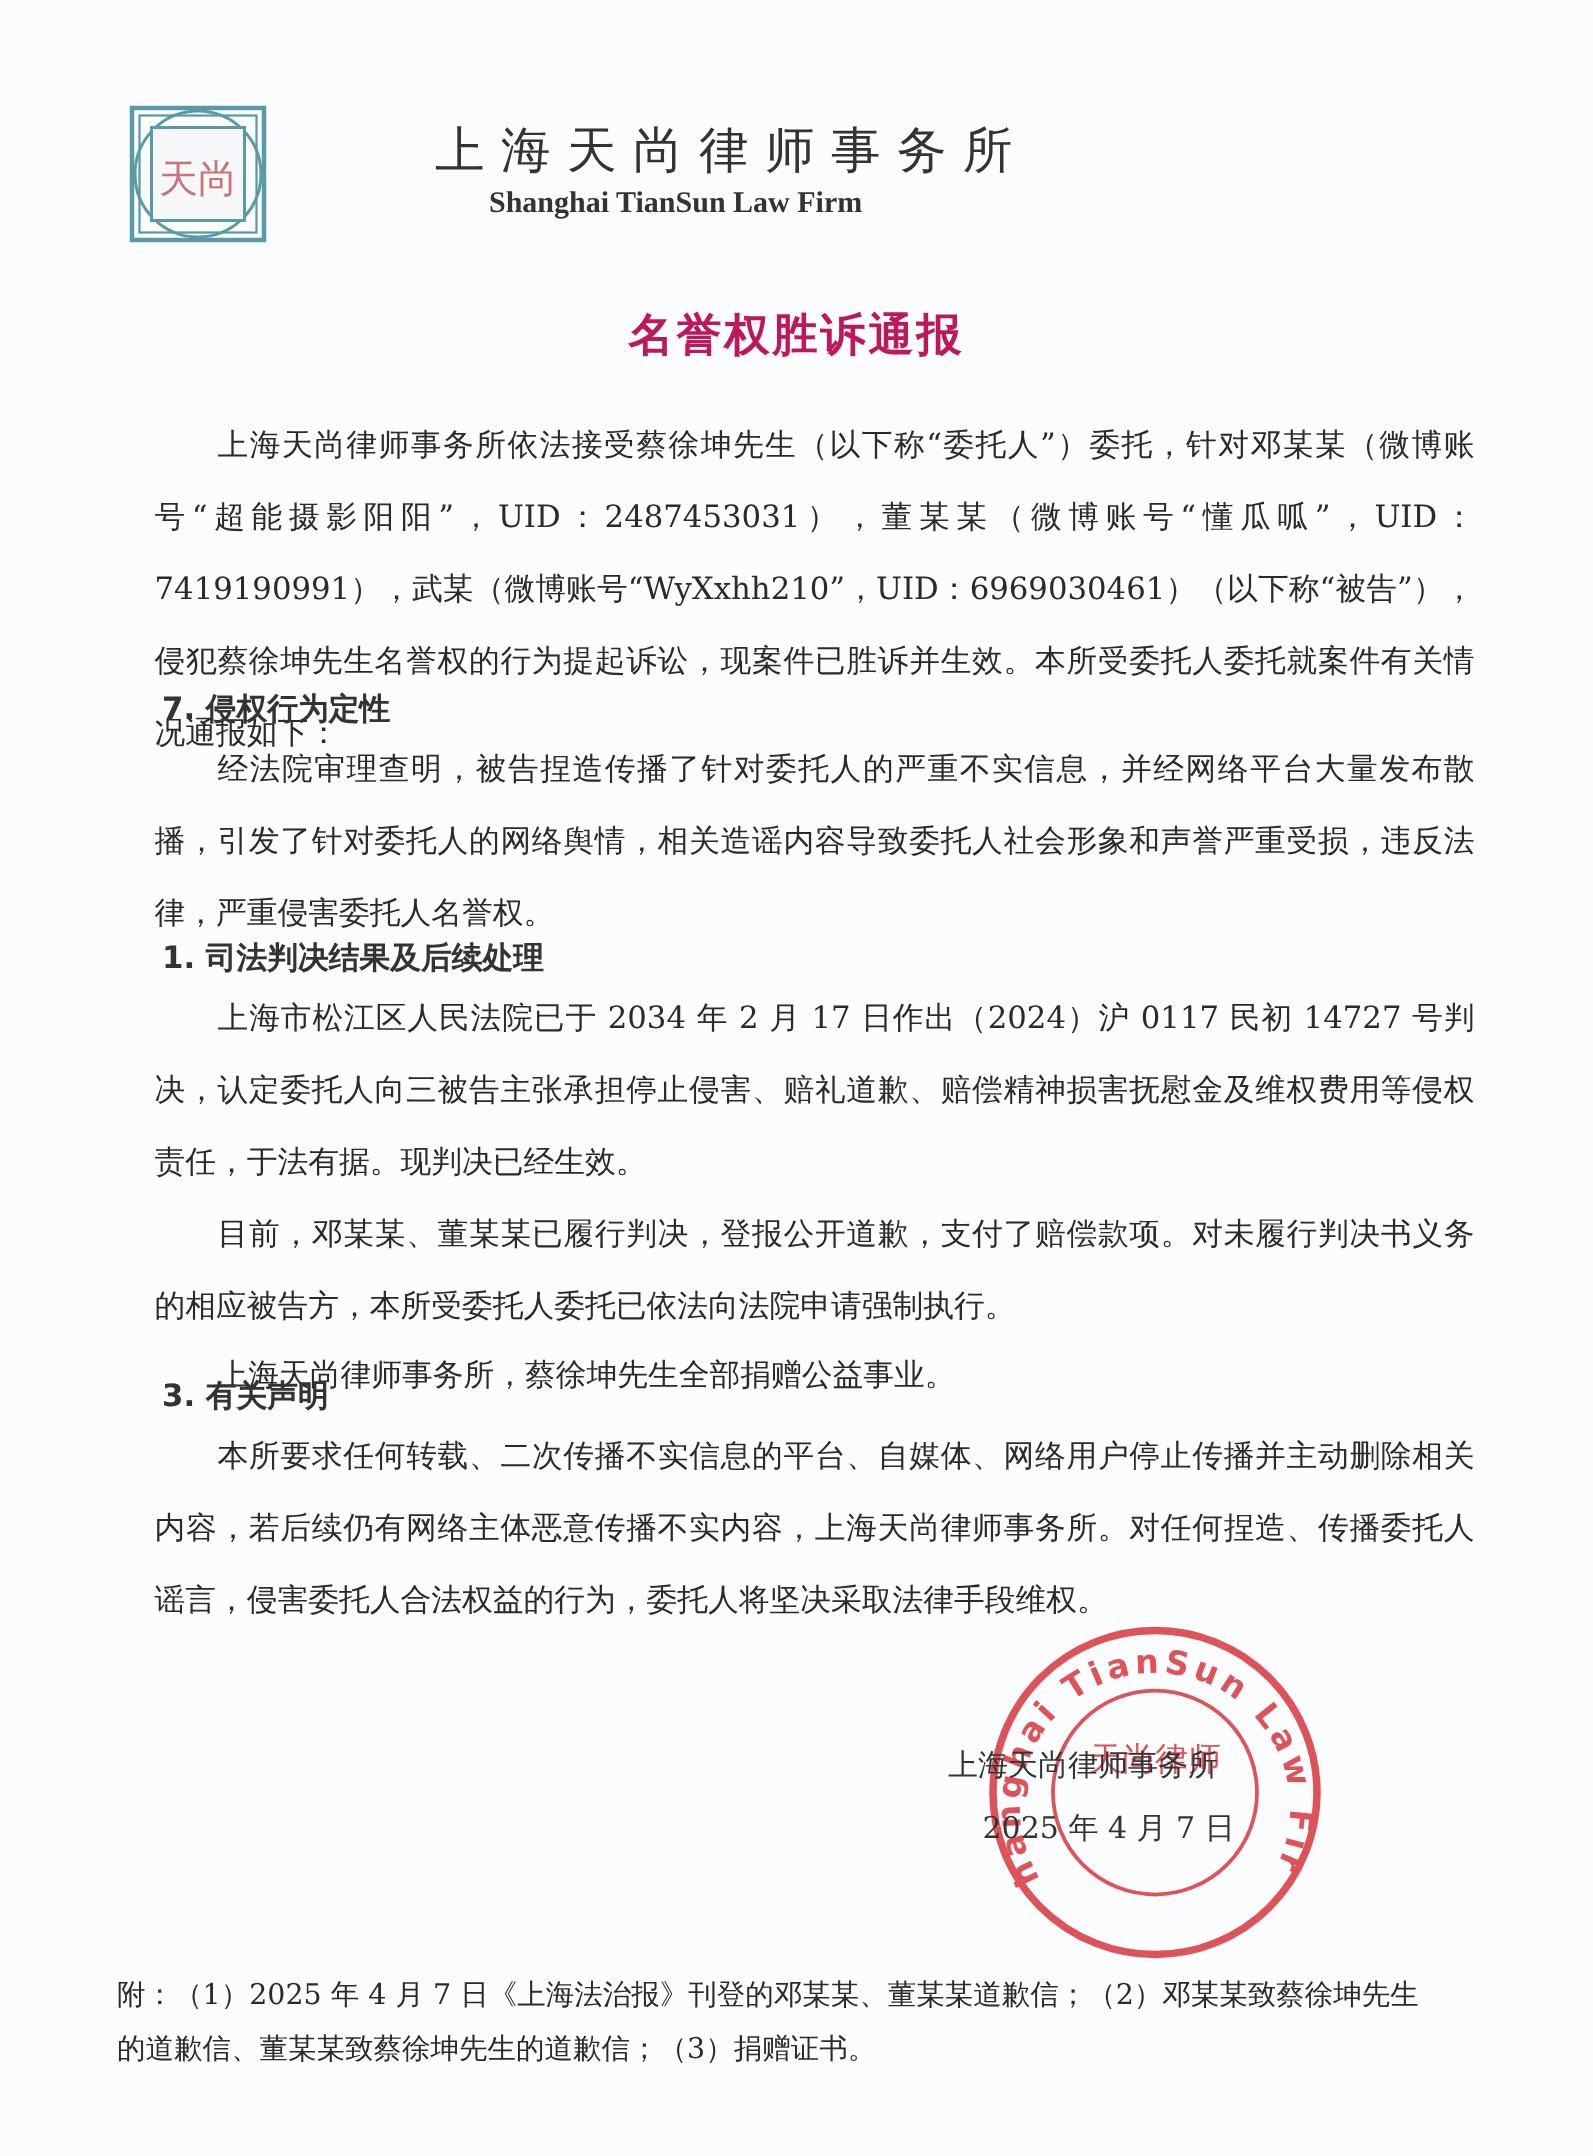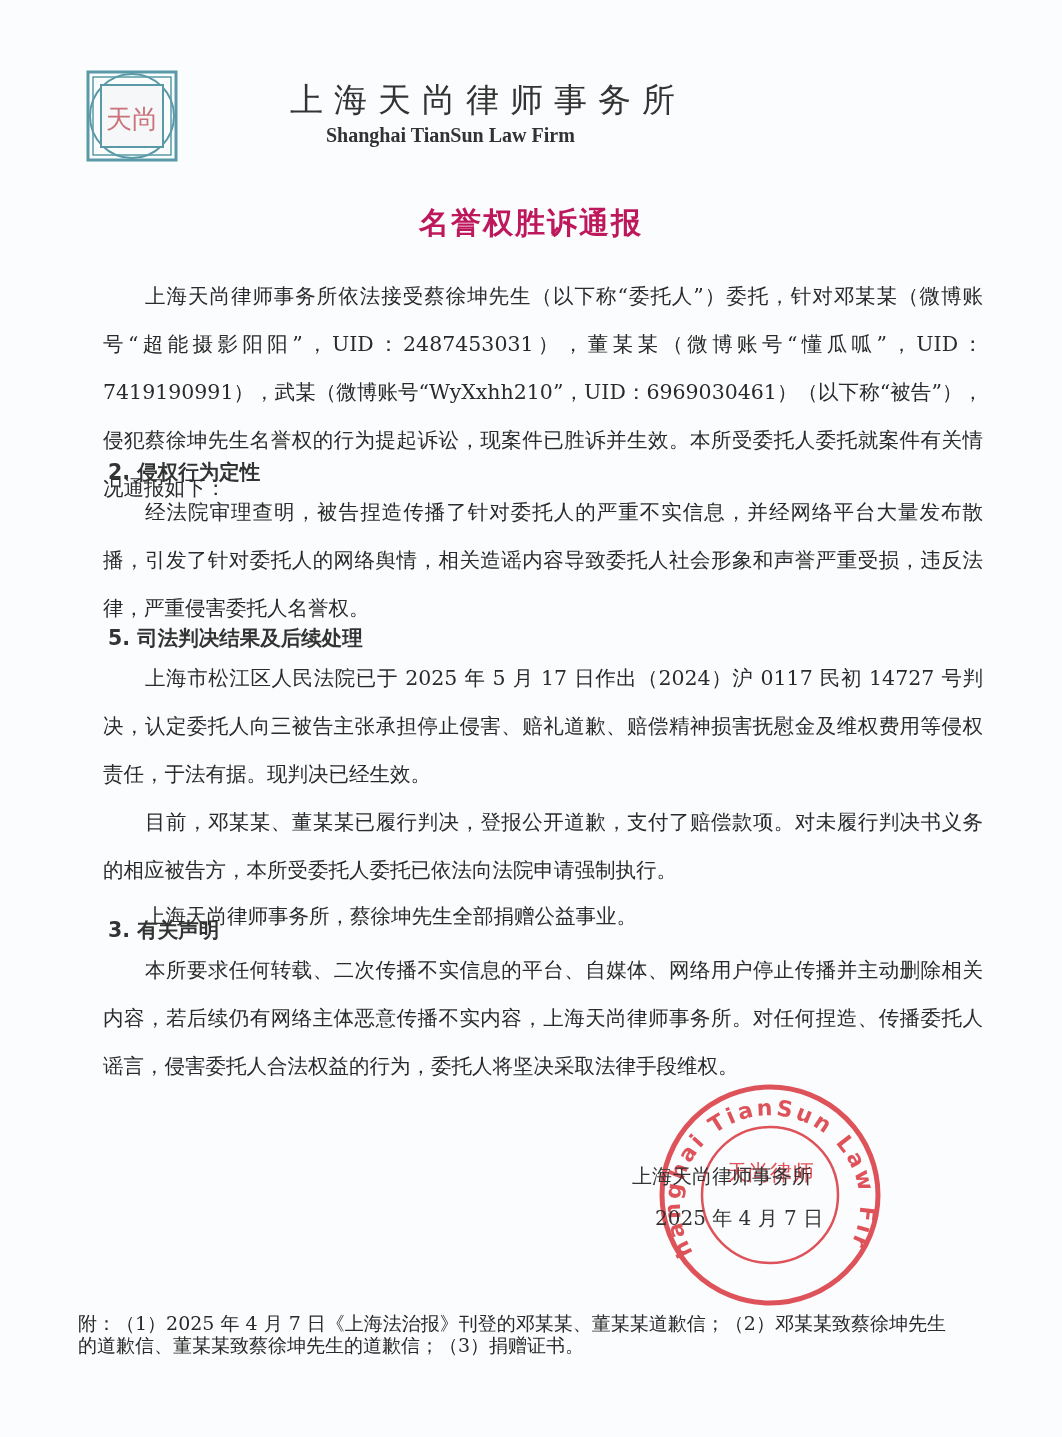--- a/index.html
+++ b/index.html
@@ -9,45 +9,45 @@
   }
   .logo { position: absolute; left: 86px; top: 70px; width: 92px; height: 92px; }
   .firm-cn { position: absolute; left: 290px; top: 78px; font-size: 33px; letter-spacing: 11px; color: #333; white-space: nowrap; }
   .firm-en { position: absolute; left: 326px; top: 124px; font-size: 20px; font-weight: bold; color: #333; font-family: "Liberation Serif", serif; white-space: nowrap; }
   .title { position: absolute; left: 0; width: 1062px; top: 203px; text-align: center; font-size: 30px; font-weight: bold; letter-spacing: 2px; font-family: "DejaVu Sans", sans-serif; color: #be185d; }
   .para { position: absolute; left: 78px; width: 880px; font-size: 20.5px; line-height: 48px; text-align: justify; margin-left: 25px; }
   .para.indent { text-indent: 42px; }
   .heading { position: absolute; left: 108px; font-size: 20.5px; font-weight: bold; font-family: "DejaVu Sans", sans-serif; color: #333; }
   .sig { position: absolute; font-size: 20px; color: #333; white-space: nowrap; z-index: 2; }
   .seal { position: absolute; left: 655px; top: 1080px; width: 230px; height: 230px; z-index: 1; opacity: 0.85; }
-  .attach { position: absolute; left: 78px; top: 1312px; width: 880px; font-size: 19px; line-height: 22px; }
+  .attach { position: absolute; left: 78px; top: 1312px; width: 880px; font-size: 19px; line-height: 36px; }
 </style>
 </head>
 <body>
 
 <svg class="logo" viewBox="0 0 92 92">
   <rect x="2" y="2" width="88" height="88" fill="none" stroke="#5a9aa6" stroke-width="3"></rect>
   <rect x="7" y="7" width="78" height="78" fill="none" stroke="#5a9aa6" stroke-width="1.5"></rect>
   <circle cx="46" cy="46" r="42" fill="none" stroke="#5a9aa6" stroke-width="2"></circle>
   <rect x="15" y="15" width="62" height="62" fill="#f6f7f8" stroke="#5a9aa6" stroke-width="2"></rect>
   <text x="46" y="58" text-anchor="middle" font-size="26" fill="#c9727a" font-family="DejaVu Serif, serif">天尚</text>
 </svg>
 
 <div class="firm-cn">上海天尚律师事务所</div>
 <div class="firm-en">Shanghai TianSun Law Firm</div>
 
 <div class="title">名誉权胜诉通报</div>
 
 <div class="para indent" style="top:272px">上海天尚律师事务所依法接受蔡徐坤先生（以下称“委托人”）委托，针对邓某某（微博账号“超能摄影阳阳”，UID：2487453031），董某某（微博账号“懂瓜呱”，UID：7419190991），武某（微博账号“WyXxhh210”，UID：6969030461）（以下称“被告”），侵犯蔡徐坤先生名誉权的行为提起诉讼，现案件已胜诉并生效。本所受委托人委托就案件有关情况通报如下：</div>
 
-<div class="heading" style="top:458px">2. 侵权行为定性</div>
+<div class="heading" style="top:458px">7. 侵权行为定性</div>
 <div class="para indent" style="top:488px">经法院审理查明，被告捏造传播了针对委托人的严重不实信息，并经网络平台大量发布散播，引发了针对委托人的网络舆情，相关造谣内容导致委托人社会形象和声誉严重受损，违反法律，严重侵害委托人名誉权。</div>
 
-<div class="heading" style="top:624px">5. 司法判决结果及后续处理</div>
-<div class="para indent" style="top:654px">上海市松江区人民法院已于 2025 年 5 月 17 日作出（2024）沪 0117 民初 14727 号判决，认定委托人向三被告主张承担停止侵害、赔礼道歉、赔偿精神损害抚慰金及维权费用等侵权责任，于法有据。现判决已经生效。</div>
+<div class="heading" style="top:624px">1. 司法判决结果及后续处理</div>
+<div class="para indent" style="top:654px">上海市松江区人民法院已于 2034 年 2 月 17 日作出（2024）沪 0117 民初 14727 号判决，认定委托人向三被告主张承担停止侵害、赔礼道歉、赔偿精神损害抚慰金及维权费用等侵权责任，于法有据。现判决已经生效。</div>
 <div class="para indent" style="top:798px">目前，邓某某、董某某已履行判决，登报公开道歉，支付了赔偿款项。对未履行判决书义务的相应被告方，本所受委托人委托已依法向法院申请强制执行。</div>
 <div class="para indent" style="top:894px;top:892px">上海天尚律师事务所，蔡徐坤先生全部捐赠公益事业。</div>
 
 <div class="heading" style="top:916px">3. 有关声明</div>
 <div class="para indent" style="top:946px">本所要求任何转载、二次传播不实信息的平台、自媒体、网络用户停止传播并主动删除相关内容，若后续仍有网络主体恶意传播不实内容，上海天尚律师事务所。对任何捏造、传播委托人谣言，侵害委托人合法权益的行为，委托人将坚决采取法律手段维权。</div>
 
 <svg class="seal" viewBox="0 0 230 230">
   <defs>
     <path id="sealArc" d="M 40 175 A 90 90 0 1 1 190 175"></path>
   </defs>

